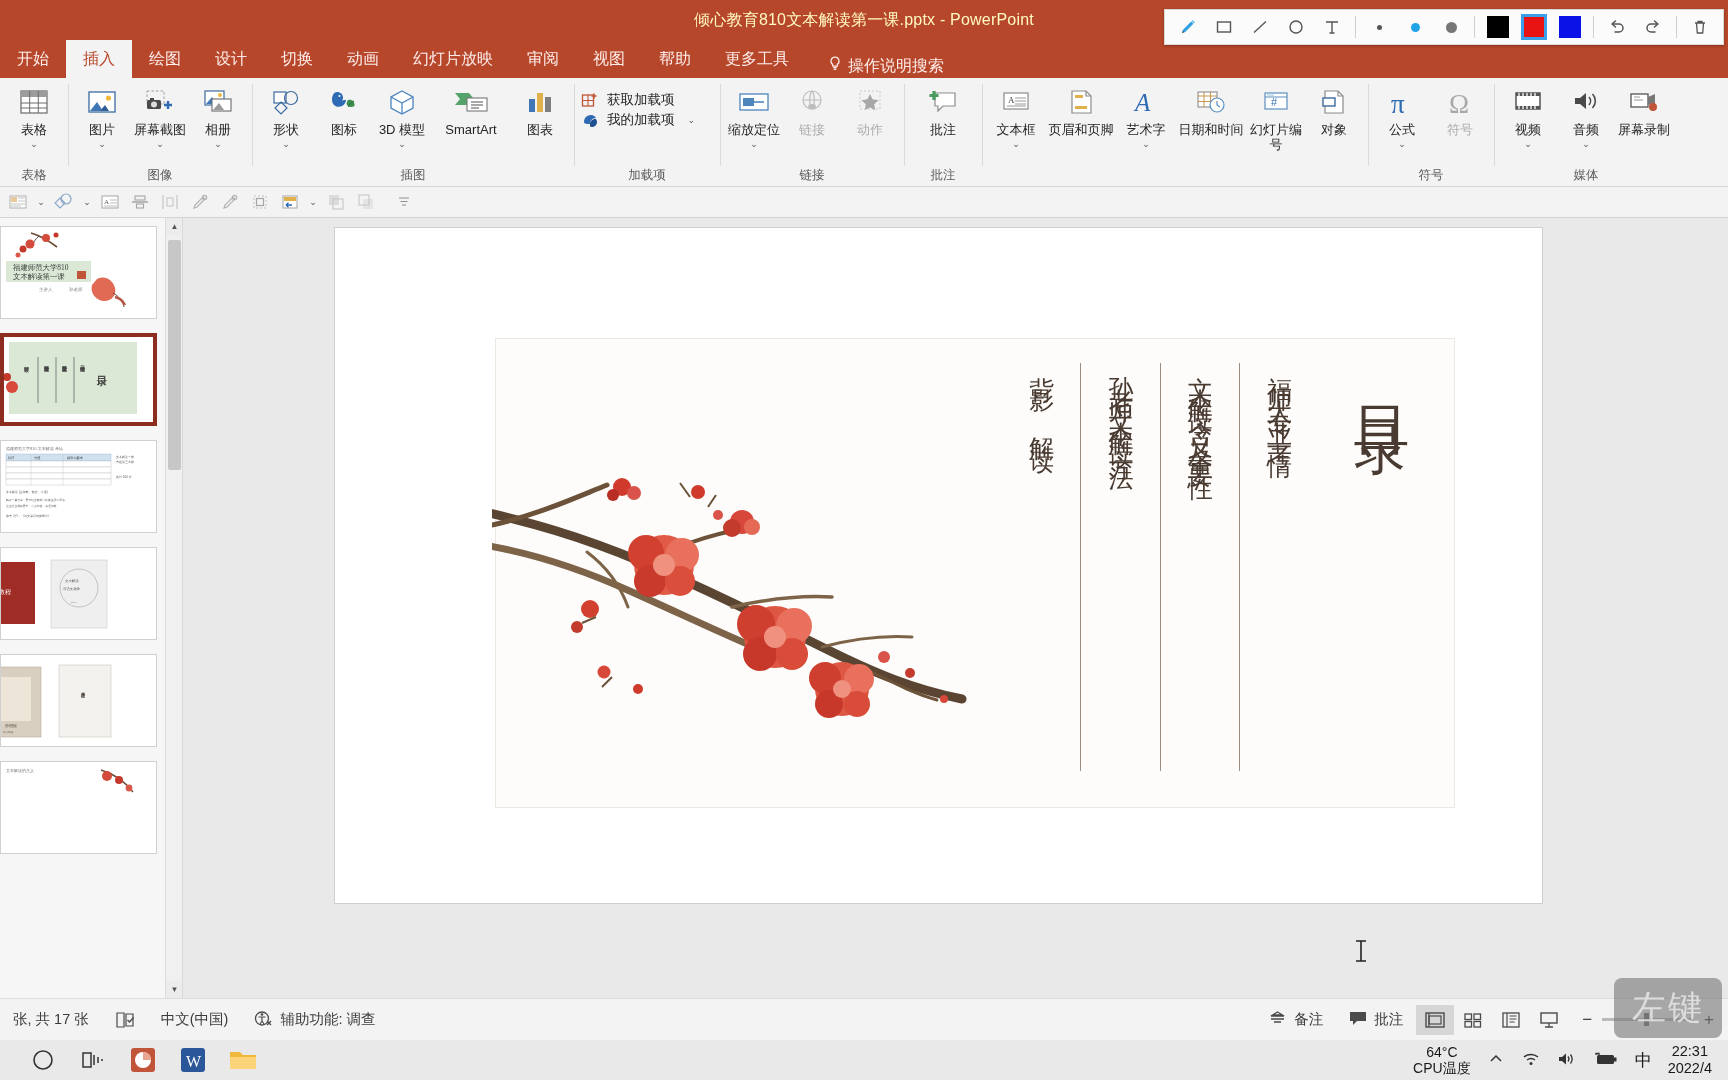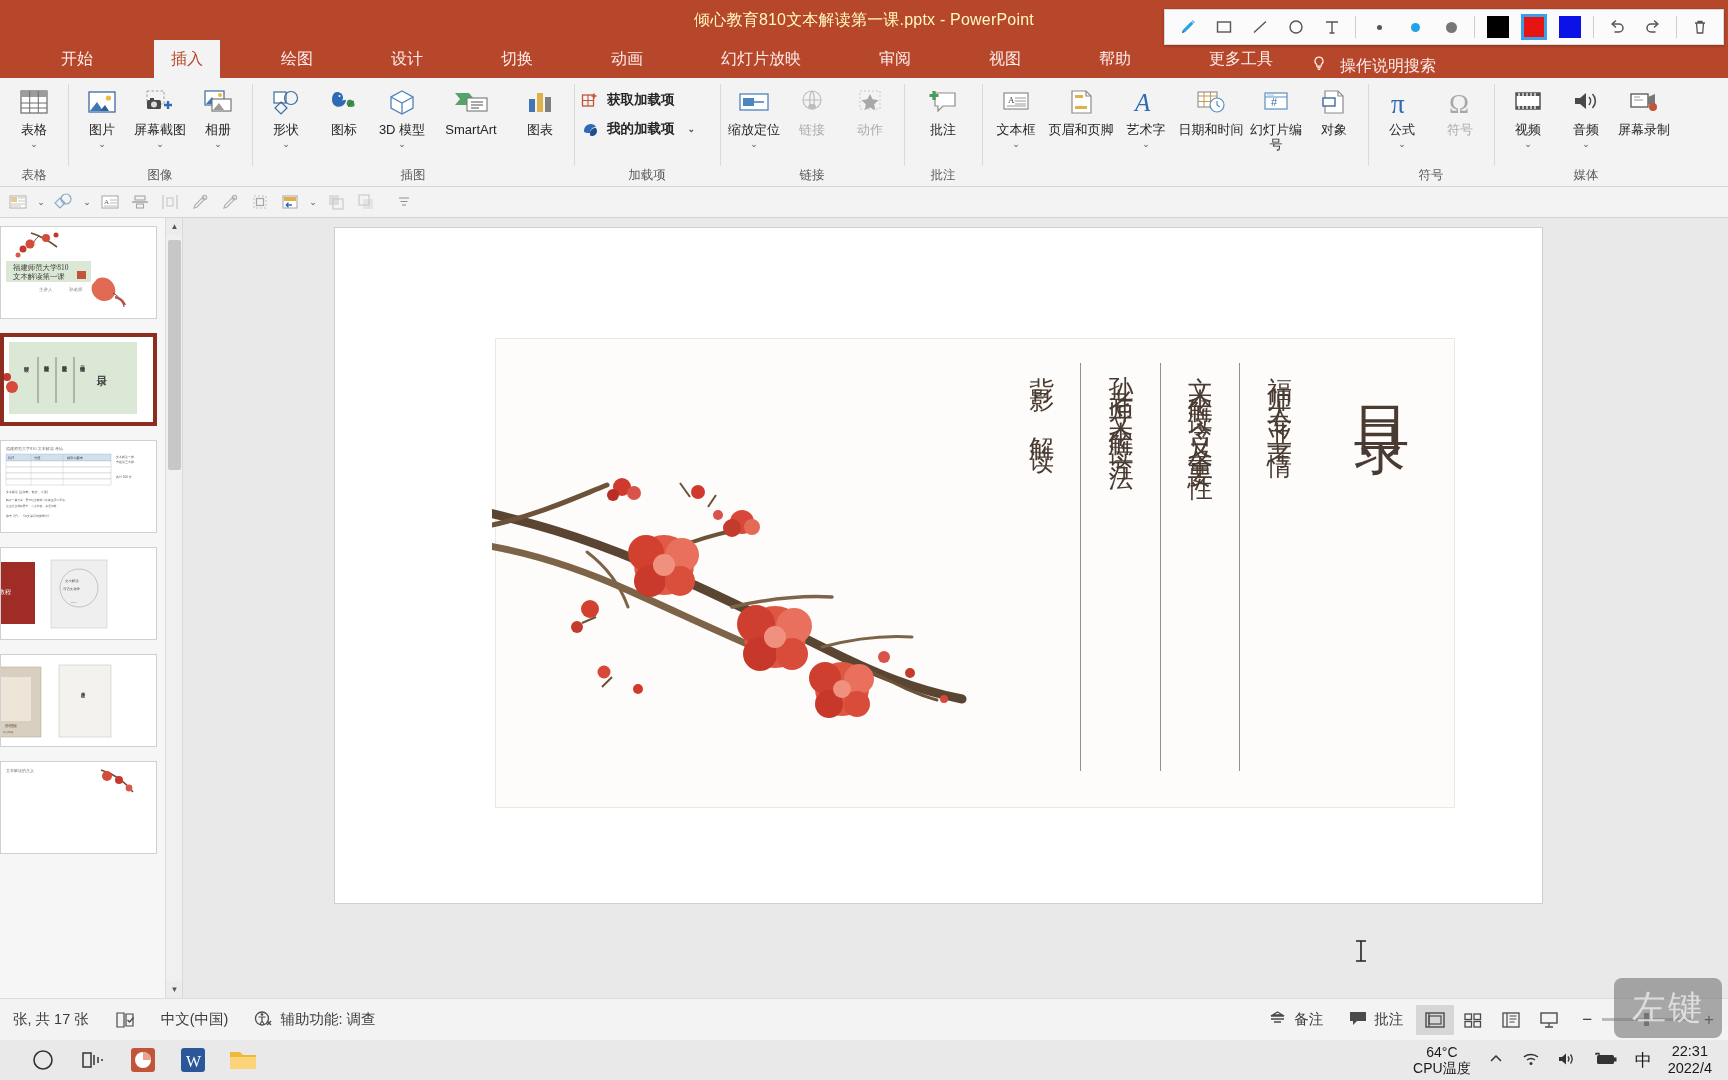--- a/index.html
+++ b/index.html
@@ -38,24 +38,24 @@
   .swatch { width: 22px; height: 22px; display: block; }
   .swatch-sel { outline: 3px solid #3aa0e8; outline-offset: -1px; }
 
   
   .tabbar {
     position: absolute; left: 0; top: 40px; width: 1728px; height: 38px;
     background: #b7472a; display: flex; align-items: flex-end;
   }
   .tab {
     height: 38px; padding: 0 17px; display: flex; align-items: center;
-    color: #fdecea; font-size: 16px; white-space: nowrap; margin-left: 44px;
+    color: #fdecea; font-size: 16px; white-space: nowrap;
   }
   .tab.active { background: #f3f3f3; color: #b7472a; }
-  .tab-search { display: flex; align-items: center; gap: 12px; padding-left: 20px; color: #fdecea; font-size: 16px;}
+  .tab-search { display: flex; align-items: center; gap: 4px; padding-left: 20px; color: #fdecea; font-size: 16px;}
   .bulb { font-size: 17px; }
 
   
   .ribbon {
     position: absolute; left: 0; top: 78px; width: 1728px; height: 109px;
     background: #f3f3f3; border-bottom: 1px solid #d4d4d4;
     display: flex; align-items: stretch;
   }
   .rgroup { display: flex; flex-direction: column; position: relative; padding: 0 6px; }
   .rgroup-items { display: flex; align-items: flex-start; flex: 1; padding-top: 5px; gap: 2px; }
@@ -67,21 +67,21 @@
   }
   .bigbtn {
     width: 56px; display: flex; flex-direction: column; align-items: center; gap: 2px;
     padding: 3px 1px 0; text-align: center;
   }
   .bigbtn .ic { height: 34px; display:flex; align-items:center; justify-content:center; }
   .bigbtn .lbl { font-size: 13px; color: #262626; line-height: 15px; }
   .bigbtn .lbl.two { line-height: 15px; }
   .caret { font-size: 9px; color: #555; line-height: 9px; margin-top:1px; }
   .bigbtn.dis .lbl, .bigbtn.dis .caret { color: #adadad; }
-  .smallrow { display: flex; flex-direction: column; justify-content: flex-start; gap: 9px; padding-top: 7px; font-weight: bold; }
+  .smallrow { display: flex; flex-direction: column; justify-content: flex-start; padding-top: 7px; }
   .smallbtn { display: flex; align-items: center; gap: 7px; font-size: 13.5px; color: #262626; padding-right: 4px;}
   .smallbtn .ic { width: 20px; height: 20px; display:flex;align-items:center;justify-content:center;}
 
   
   .strip2 {
     position: absolute; left: 0; top: 187px; width: 1728px; height: 31px;
     background: #f3f3f3; border-bottom: 1px solid #d4d4d4;
     display: flex; align-items: center; padding-left: 4px; gap: 2px;
   }
   .s2btn { width: 28px; height: 26px; display:flex;align-items:center;justify-content:center; }

